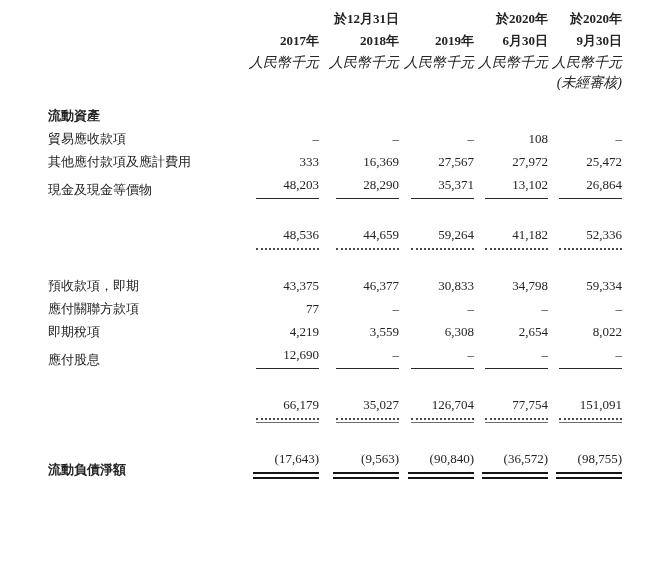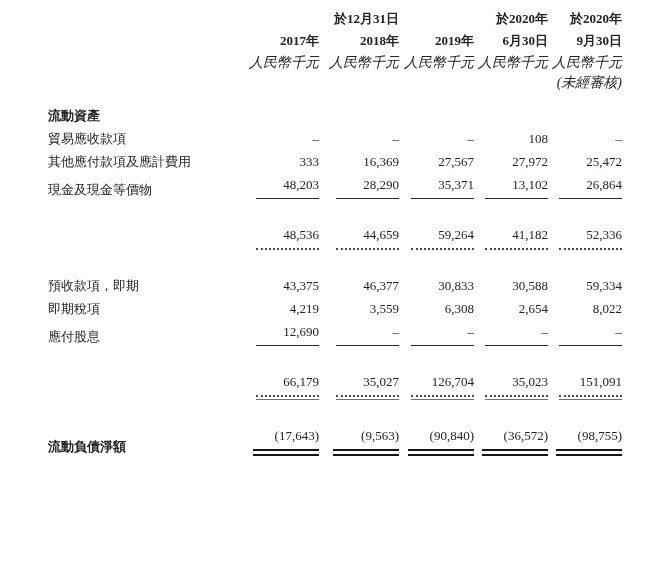--- a/index.html
+++ b/index.html
@@ -214,24 +214,42 @@
           <td class="num">
             <div class="val">43,375</div>
           </td>
           <td class="num">
             <div class="val">46,377</div>
           </td>
           <td class="num">
             <div class="val">30,833</div>
           </td>
           <td class="num">
-            <div class="val">30,588</div>
+            <div class="val">34,798</div>
           </td>
           <td class="num">
             <div class="val">59,334</div>
+          </td>
+        </tr>
+        <tr class="r-item">
+          <td class="lbl">應付關聯方款項</td>
+          <td class="num">
+            <div class="val">77</div>
+          </td>
+          <td class="num">
+            <div class="val">–</div>
+          </td>
+          <td class="num">
+            <div class="val">–</div>
+          </td>
+          <td class="num">
+            <div class="val">–</div>
+          </td>
+          <td class="num">
+            <div class="val">–</div>
           </td>
         </tr>
         <tr class="r-item">
           <td class="lbl">即期稅項</td>
           <td class="num">
             <div class="val">4,219</div>
           </td>
           <td class="num">
             <div class="val">3,559</div>
           </td>
@@ -279,21 +297,21 @@
           </td>
           <td class="num">
             <div class="val">35,027</div>
             <div class="rule dotted-solid"></div>
           </td>
           <td class="num">
             <div class="val">126,704</div>
             <div class="rule dotted-solid"></div>
           </td>
           <td class="num">
-            <div class="val">35,023</div>
+            <div class="val">77,754</div>
             <div class="rule dotted-solid"></div>
           </td>
           <td class="num">
             <div class="val">151,091</div>
             <div class="rule dotted-solid"></div>
           </td>
         </tr>
         <tr class="r-spacer">
           <td colspan="6"></td>
         </tr>

